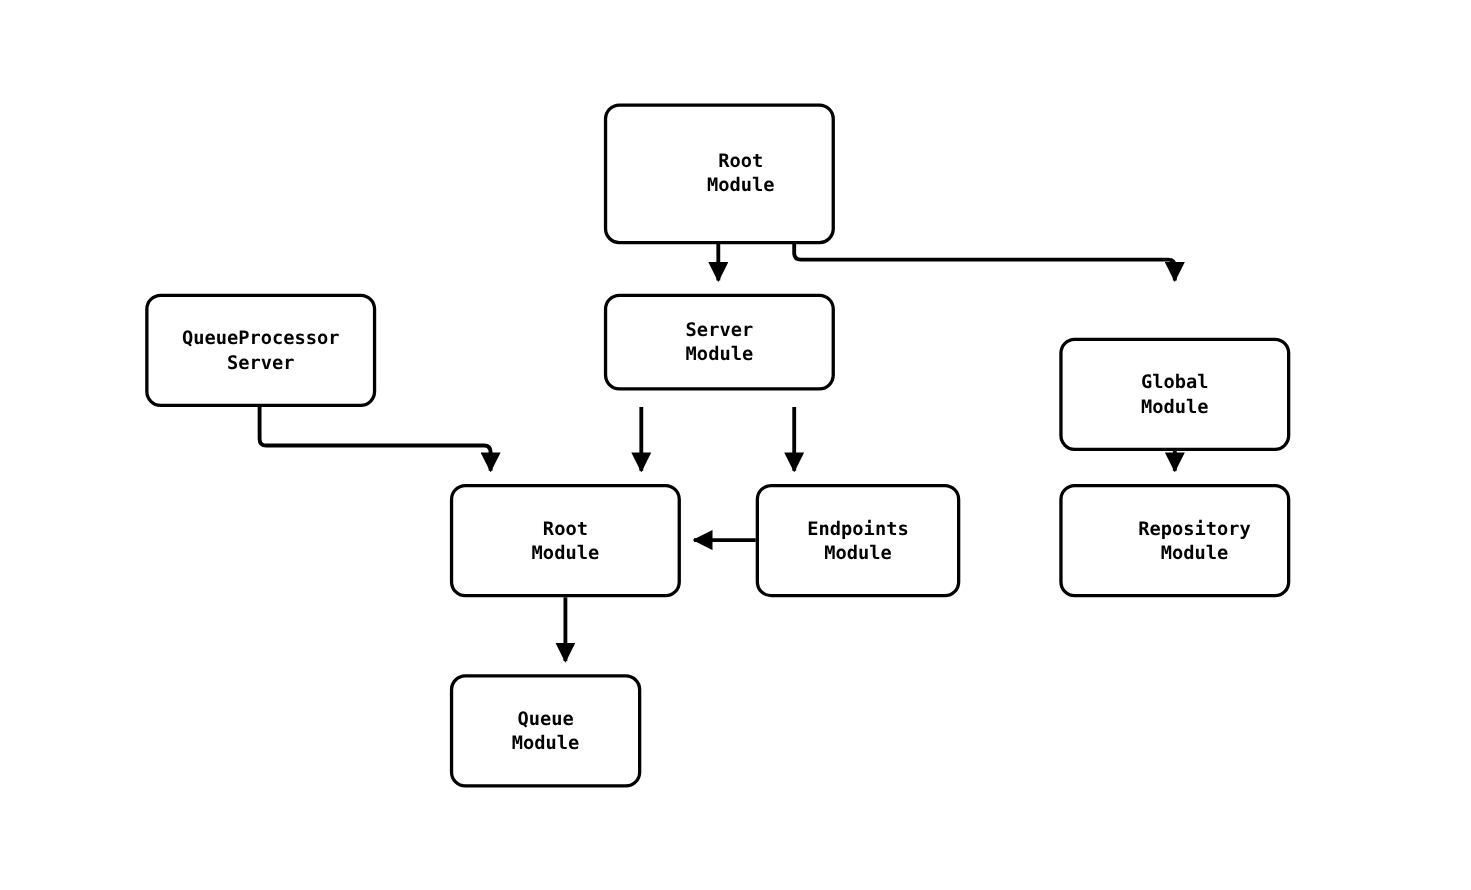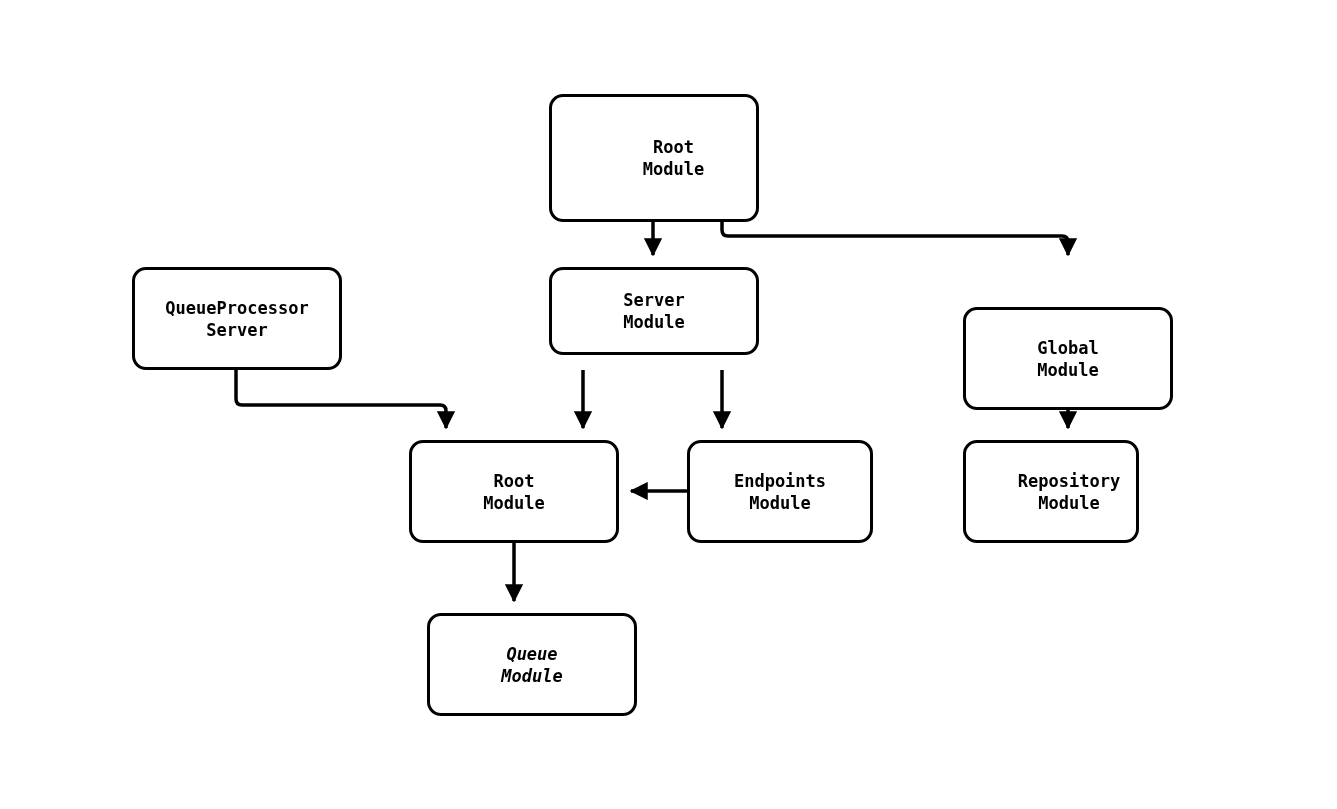--- a/index.html
+++ b/index.html
@@ -98,23 +98,23 @@
   <div class="node" style="left:409px; top:440px; width:210px; height:103px;">
     <span class="node-label">Root
 Module</span>
   </div>
 
   <div class="node" style="left:687px; top:440px; width:186px; height:103px;">
     <span class="node-label">Endpoints
 Module</span>
   </div>
 
-  <div class="node" style="left:963px; top:440px; width:176px; height:103px;padding-left:36px;">
+  <div class="node" style="left:963px; top:440px; width:210px; height:103px;padding-left:36px;">
     <span class="node-label">Repository
 Module</span>
   </div>
 
-  <div class="node" style="left:427px; top:613px; width:210px; height:103px;font-style:italic;">
+  <div class="node" style="left:409px; top:613px; width:174px; height:103px;">
     <span class="node-label">Queue
 Module</span>
   </div>
 
 </div>
 
 </body></html>

